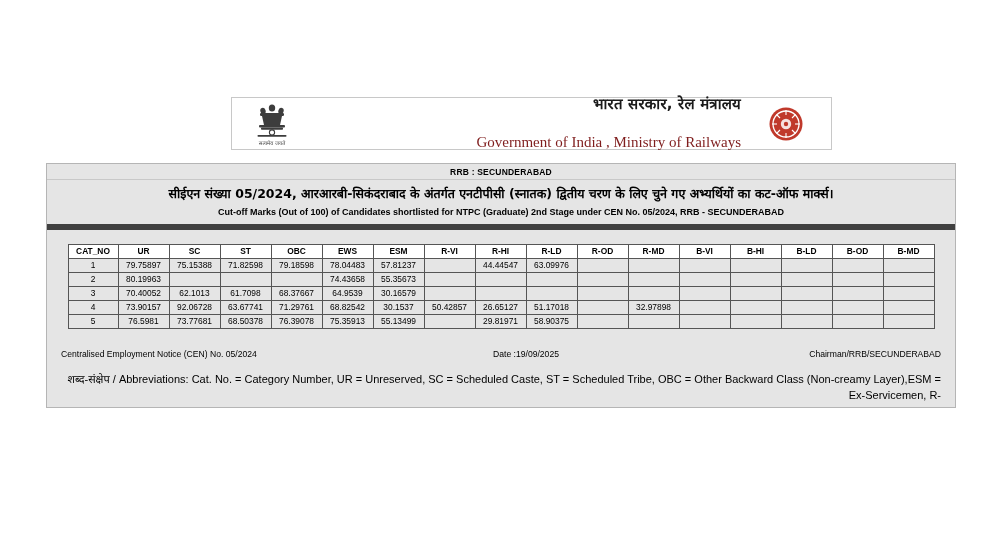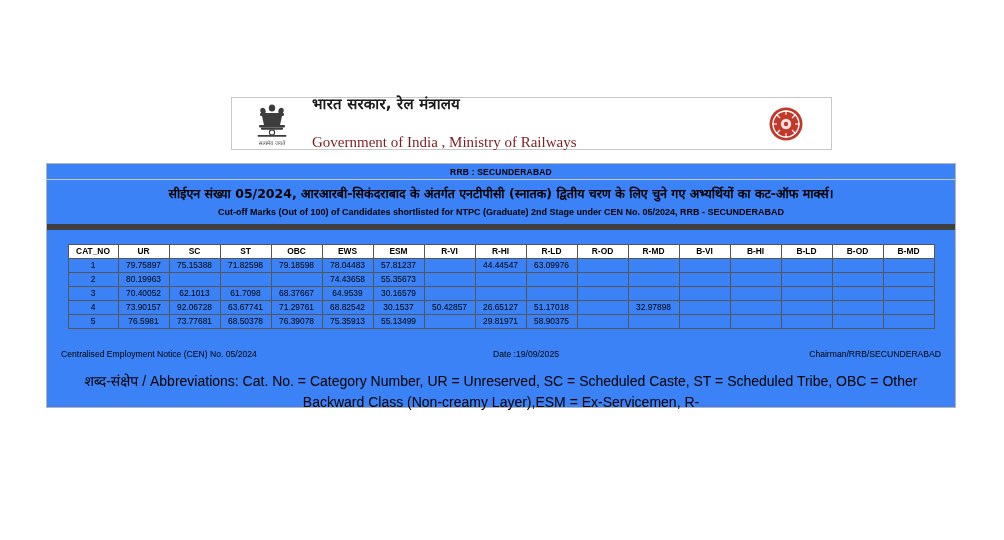--- a/index.html
+++ b/index.html
@@ -39,21 +39,21 @@
     justify-content: center;
   }
   .emblem-right {
     width: 90px;
     display: flex;
     align-items: center;
     justify-content: center;
   }
   .header-titles {
     flex: 1;
-    text-align: left;
+    text-align: right;
     line-height: 1.25;
   }
   .header-titles .hindi {
     font-family: "DejaVu Sans", sans-serif;
     font-size: 15px;
     font-weight: bold;
     color: #1a1a1a;
     letter-spacing: 0.2px;
   }
   .header-titles .english {
@@ -66,21 +66,21 @@
 
   
   .doc-box {
     position: absolute;
     left: 46px;
     top: 163px;
     width: 910px;
     height: 245px;
     border: 1px solid #b5b5b5;
     box-sizing: border-box;
-    background: #3b82f6;
+    background: #e5e5e5;
   }
 
   .rrb-line {
     text-align: center;
     font-size: 8.5px;
     font-weight: bold;
     padding: 3px 0 2px 0;
     border-bottom: 1px solid #c8c8c8;
     letter-spacing: 0.2px;
   }
@@ -141,23 +141,23 @@
     font-size: 8.6px;
     padding: 0 14px;
     margin-top: 20px;
   }
   .foot-left { width: 300px; text-align: left; }
   .foot-mid { flex: 1; text-align: center; }
   .foot-right { width: 250px; text-align: right; }
 
   .abbrev {
     margin: 12px 14px 0 14px;
-    font-size: 14px;
+    font-size: 11px;
     line-height: 1.5;
-    text-align: center;
+    text-align: right;
   }
   .abbrev-l2 {
     margin: 0 14px;
     font-size: 8.1px;
     line-height: 1.5;
     text-align: left;
     padding-left: 30px;
   }
 </style>
 </head>

